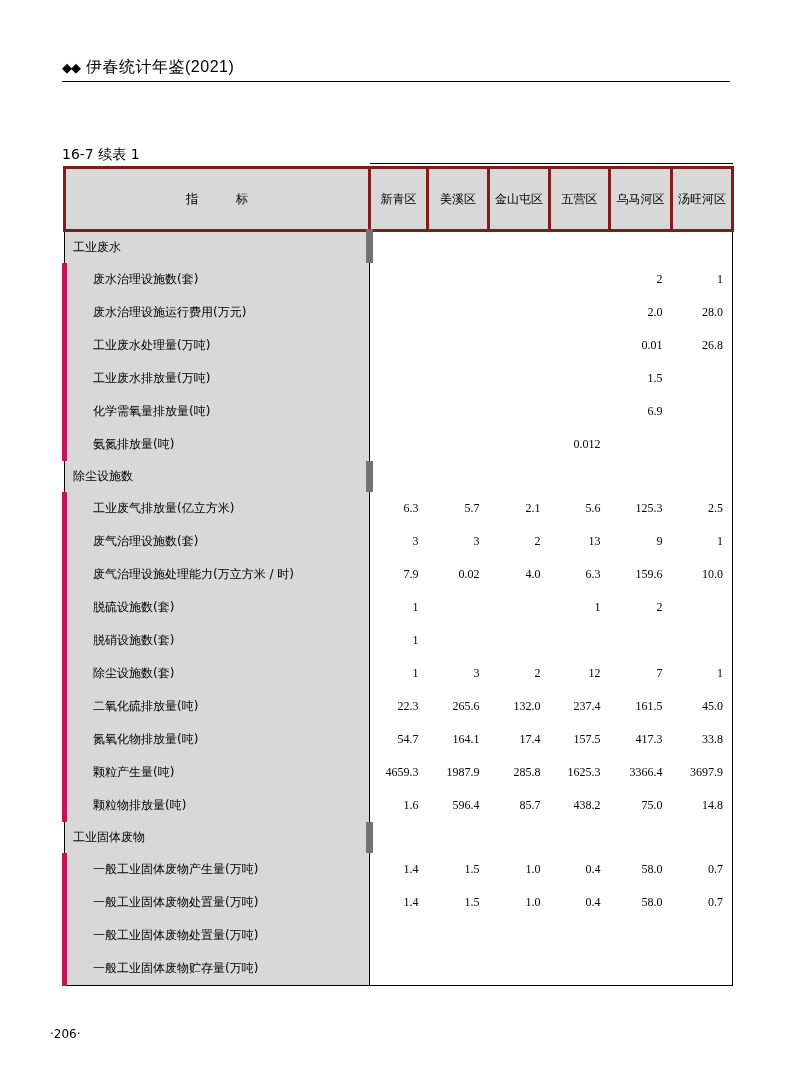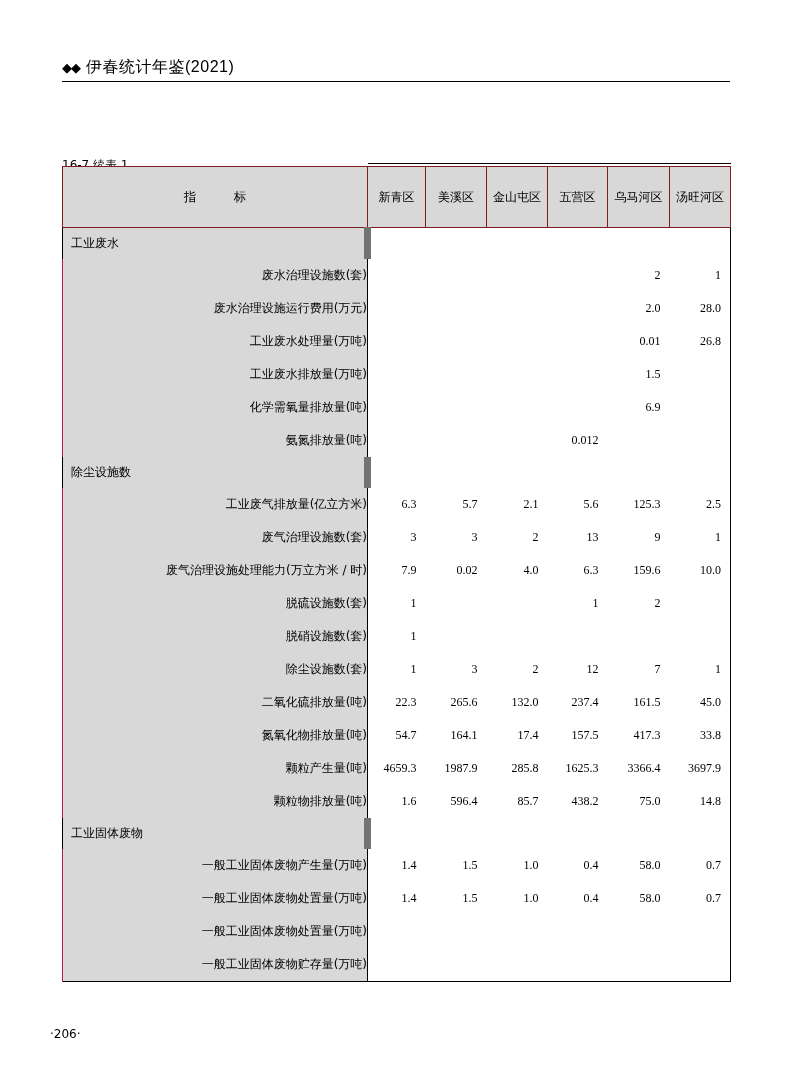--- a/index.html
+++ b/index.html
@@ -50,22 +50,22 @@
   .header-rule {
     margin-top: 5px;
     border-bottom: 1.2px solid #000;
     width: 668px;
   }
 
   
   .table-caption {
     position: absolute;
     left: 62px;
-    top: 157px;
-    font-size: 12px;
+    top: 146px;
+    font-size: 14px;
     font-family: "DejaVu Sans", "Liberation Sans", sans-serif;
   }
 
   
   .table-wrap {
     position: absolute;
     left: 62px;
     top: 163px;
     width: 668px;
   }
@@ -84,21 +84,21 @@
   .topline td {
     height: 2px;
     line-height: 2px;
     font-size: 0;
   }
   .topline td.tl-right {
     border-top: 1.2px solid #000;
   }
 
   .hdr-row td {
-    border: 1px solid #7f1d1d;
+    border: 3px solid #7f1d1d;
     background: #d8d8d8;
     height: 60px;
     text-align: center;
     vertical-align: middle;
     font-size: 12px;
     font-family: Liberation Serif, serif;
   }
   .hdr-row td.indicator-head {
     font-size: 12.5px;
     letter-spacing: 0;
@@ -127,23 +127,23 @@
   .grp-row td.lastcell {
     border-right: 1px solid #000;
   }
 
   .d-row td {
     height: 33px;
     vertical-align: middle;
   }
   .d-row td.label {
     background: #d8d8d8;
-    border-left: 1px solid #be185d;
+    border-left: 5px solid #be185d;
     border-right: 1px solid #000;
-    text-align: right;
+    text-align: left;
     padding-left: 26px;
     font-size: 12px;
   }
   .d-row td.cell {
     background: #ffffff;
     text-align: right;
     padding-right: 9px;
     font-size: 12px;
     font-family: "Liberation Serif", "DejaVu Serif", serif;
   }

